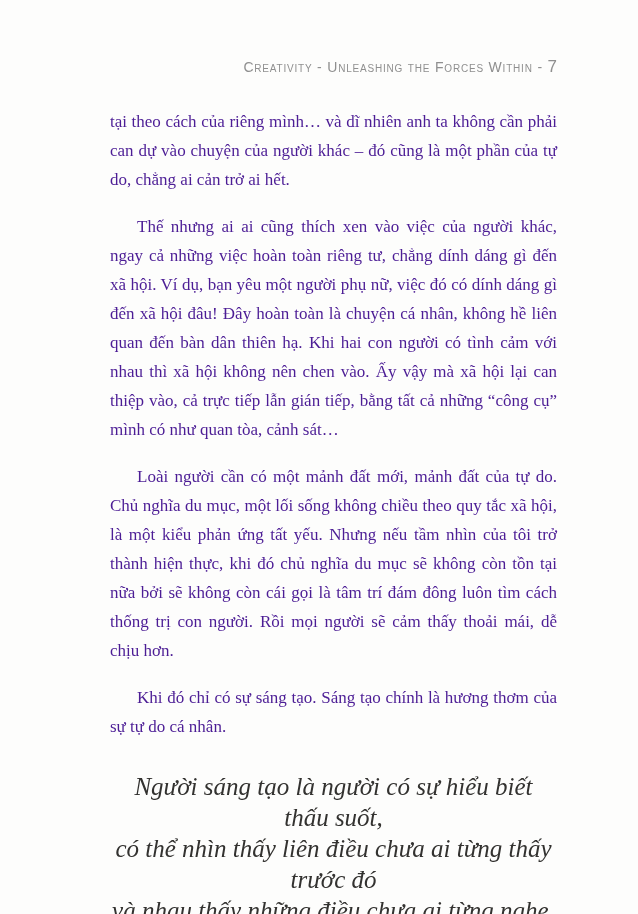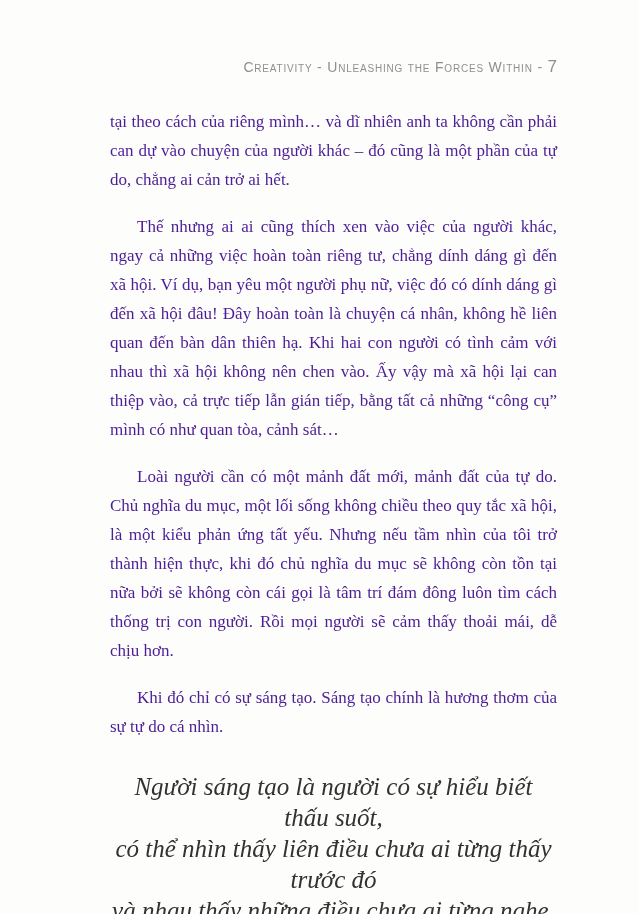--- a/index.html
+++ b/index.html
@@ -74,21 +74,21 @@
   </header>
 
   <main class="body-text">
 
     <p class="para no-indent">tại theo cách của riêng mình… và dĩ nhiên anh ta không cần phải can dự vào chuyện của người khác – đó cũng là một phần của tự do, chẳng ai cản trở ai hết.</p>
 
     <p class="para">Thế nhưng ai ai cũng thích xen vào việc của người khác, ngay cả những việc hoàn toàn riêng tư, chẳng dính dáng gì đến xã hội. Ví dụ, bạn yêu một người phụ nữ, việc đó có dính dáng gì đến xã hội đâu! Đây hoàn toàn là chuyện cá nhân, không hề liên quan đến bàn dân thiên hạ. Khi hai con người có tình cảm với nhau thì xã hội không nên chen vào. Ấy vậy mà xã hội lại can thiệp vào, cả trực tiếp lẫn gián tiếp, bằng tất cả những “công cụ” mình có như quan tòa, cảnh sát…</p>
 
     <p class="para">Loài người cần có một mảnh đất mới, mảnh đất của tự do. Chủ nghĩa du mục, một lối sống không chiều theo quy tắc xã hội, là một kiểu phản ứng tất yếu. Nhưng nếu tầm nhìn của tôi trở thành hiện thực, khi đó chủ nghĩa du mục sẽ không còn tồn tại nữa bởi sẽ không còn cái gọi là tâm trí đám đông luôn tìm cách thống trị con người. Rồi mọi người sẽ cảm thấy thoải mái, dễ chịu hơn.</p>
 
-    <p class="para">Khi đó chỉ có sự sáng tạo. Sáng tạo chính là hương thơm của sự tự do cá nhìn.</p>
+    <p class="para">Khi đó chỉ có sự sáng tạo. Sáng tạo chính là hương thơm của sự tự do cá nhân.</p>
 
     <div class="quote">
       <div>Người sáng tạo là người có sự hiểu biết thấu suốt,</div>
       <div>có thể nhìn thấy liên điều chưa ai từng thấy trước đó</div>
       <div>và nhau thấy những điều chưa ai từng nghe.</div>
     </div>
 
     <div class="ornament">
       <span>
         <svg width="38" height="26" viewBox="0 0 38 26" aria-hidden="true">

